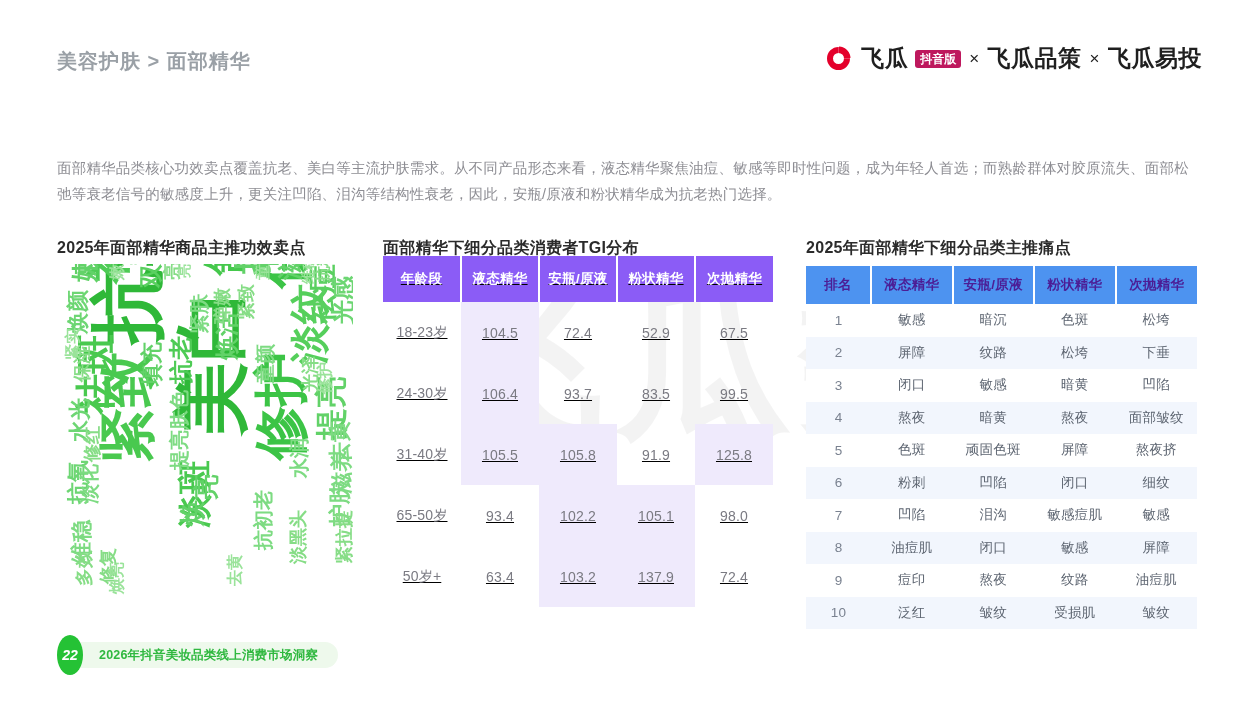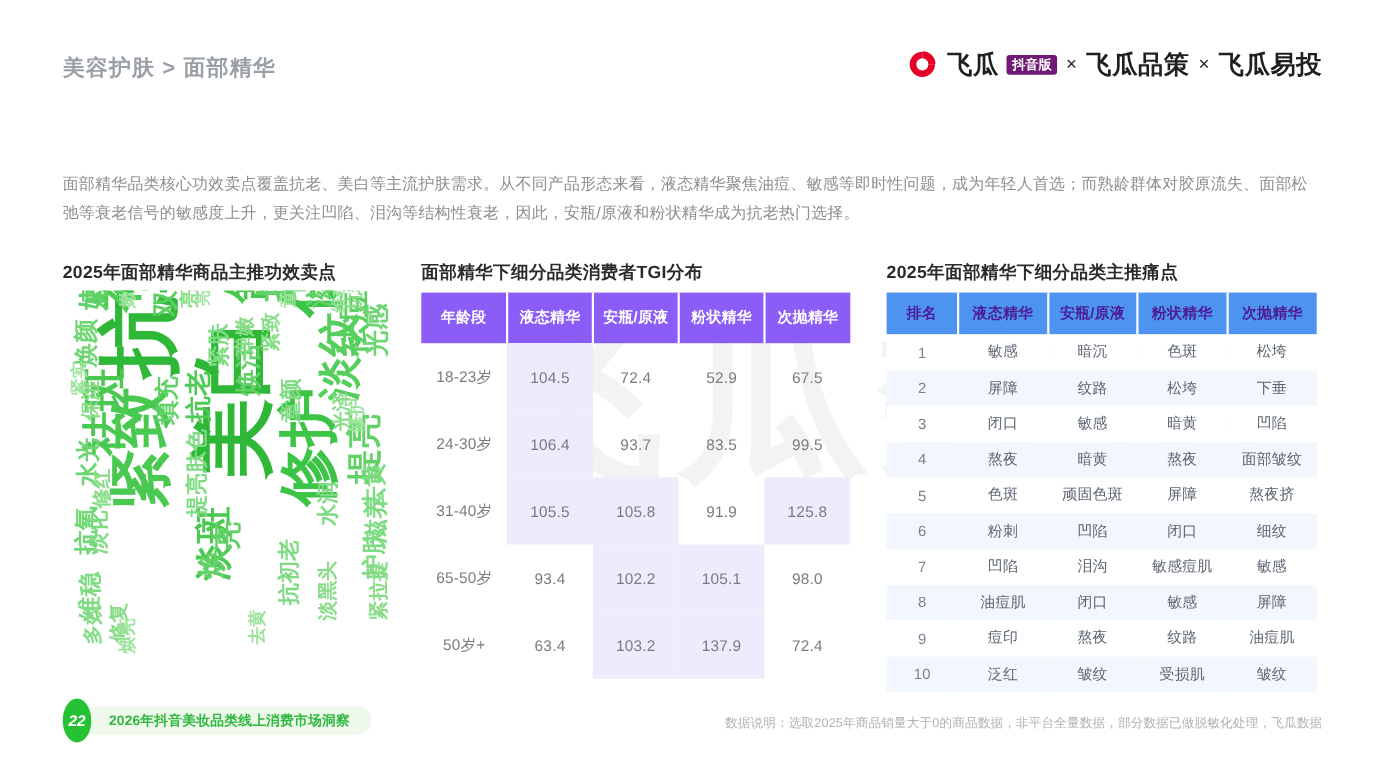--- a/index.html
+++ b/index.html
@@ -31,21 +31,21 @@
     position:absolute;right:48px;top:43px;
     display:flex;align-items:center;gap:7px;
     font-size:23px;font-weight:bold;color:#1f1f1f;letter-spacing:0.5px;
   }
   .brandlogo{
     width:27px;height:27px;position:relative;display:inline-block;
     margin-right:2px;
   }
   .brandlogo svg{display:block;}
   .dybadge{
-    display:inline-block;background:#701a75;color:#fff;
+    display:inline-block;background:#be185d;color:#fff;
     font-size:12px;font-weight:bold;border-radius:3px;
     padding:3px 5px;letter-spacing:0;vertical-align:middle;
     line-height:1;
   }
   .xsep{font-size:17px;color:#222;font-weight:normal;padding:0 1px;}
 
   .maintitle{
     position:absolute;left:57px;top:88px;
     font-size:29px;font-weight:bold;color:#2b2b2b;letter-spacing:0.5px;
   }
@@ -71,22 +71,22 @@
     overflow:hidden;
   }
   .cloud span{
     position:absolute;white-space:nowrap;font-weight:bold;
     font-family:"Liberation Sans","DejaVu Sans",sans-serif;
     line-height:1;
   }
 
   
   .tgi{
-    position:absolute;left:383px;top:266px;width:390px;
-    border-collapse:collapse;table-layout:fixed;
+    position:absolute;left:383px;top:256px;width:390px;
+    border-collapse:collapse;table-layout:fixed;text-decoration:underline;
   }
   .tgi th{
     background:#8b5cf6;color:#fff;font-size:13.5px;font-weight:bold;
     height:44px;text-align:center;border-right:2px solid #fff;
     letter-spacing:0.3px;
   }
   .tgi th:last-child{border-right:none;}
   .tgi td{
     height:59px;text-align:center;font-size:14px;color:#7a7a82;
     background:transparent;letter-spacing:0.2px;
@@ -353,15 +353,14 @@
           <td>受损肌</td>
           <td>皱纹</td>
         </tr>
       </tbody>
     </table>
 
   <div class="footer-pill">
     <div class="pagebadge">22</div>
     <div class="ftxt">2026年抖音美妆品类线上消费市场洞察</div>
   </div>
-  <div class="footnote">数据说明：选取2025年商品销量大于0的商品数据，非平台全量数据，部分数据已做脱敏化处理，飞瓜数据</div>
 
 </div>
 
 </body></html>

